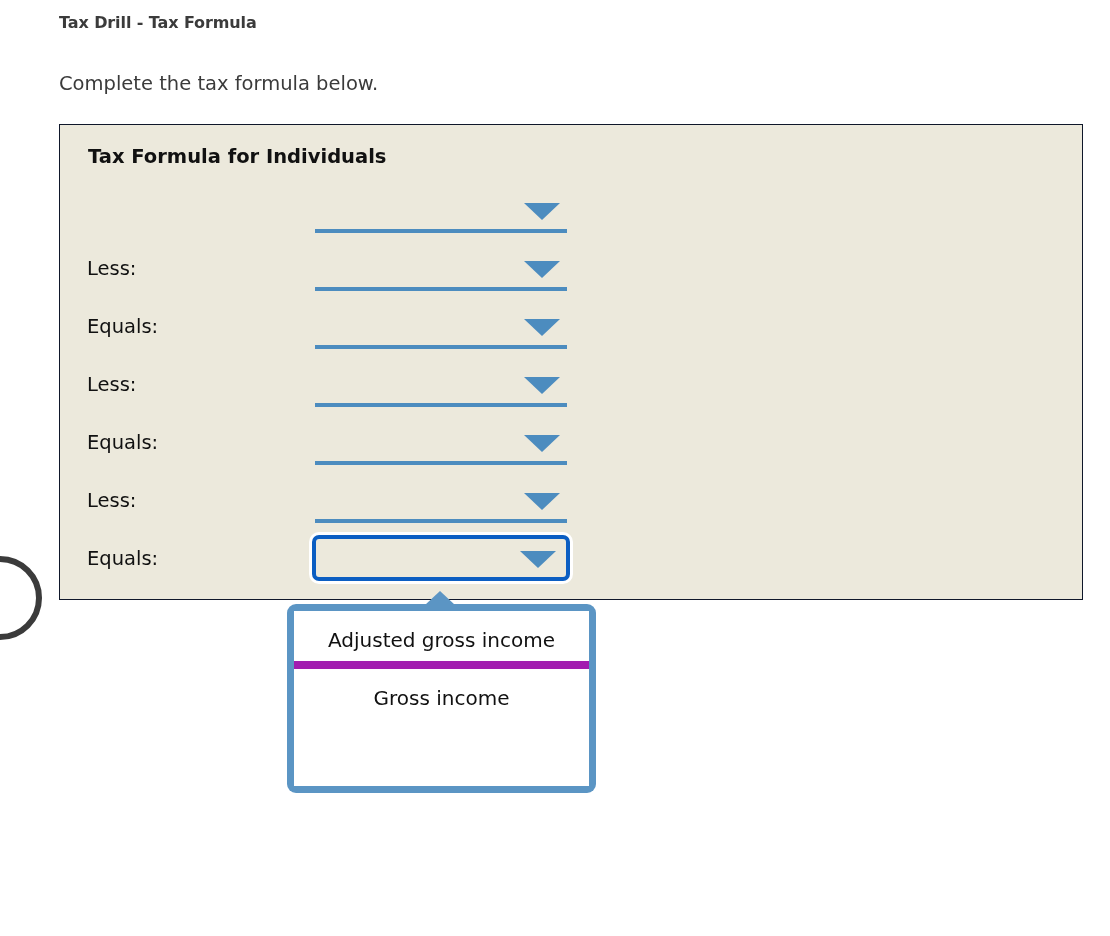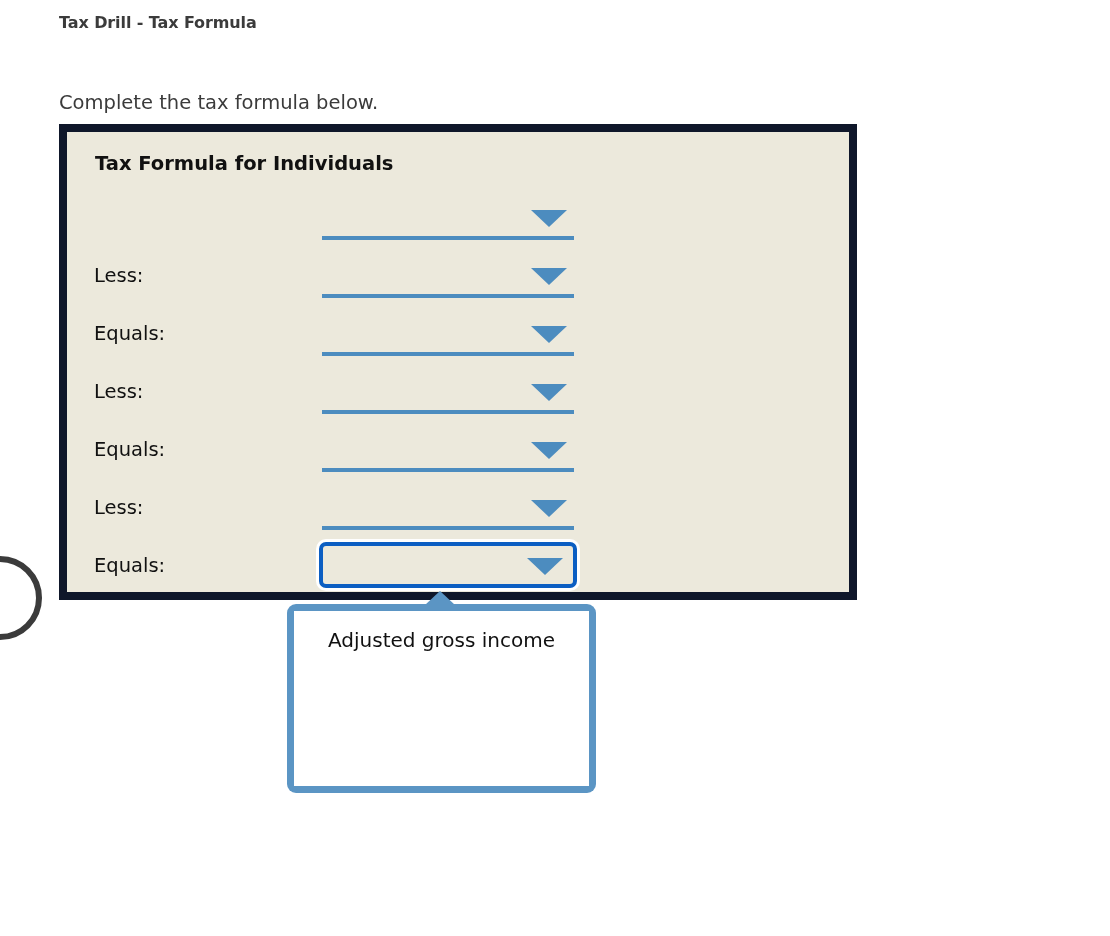--- a/index.html
+++ b/index.html
@@ -24,21 +24,21 @@
     top: 13px;
     font-size: 16px;
     font-weight: bold;
     color: #3b3b3b;
     letter-spacing: -0.1px;
     white-space: nowrap;
   }
   #instruction {
     position: absolute;
     left: 59px;
-    top: 91px;
+    top: 72px;
     font-size: 19.5px;
     font-weight: normal;
     color: #3b3b3b;
     white-space: nowrap;
   }
 
   
   #left-arc {
     position: absolute;
     left: -42px;
@@ -48,24 +48,24 @@
     border: 6px solid #3b3b3b;
     border-radius: 50%;
     box-sizing: border-box;
   }
 
   
   #formula-panel {
     position: absolute;
     left: 59px;
     top: 124px;
-    width: 798px;
+    width: 1024px;
     height: 476px;
     background: #ece9dc;
-    border: 8px solid #0f172a;
+    border: 1px solid #0f172a;
     box-sizing: border-box;
   }
   #panel-heading {
     position: absolute;
     left: 28px;
     top: 20px;
     font-size: 19.5px;
     font-weight: bold;
     color: #111111;
     white-space: nowrap;
@@ -249,14 +249,15 @@
       </div>
     </div>
   </div>
 </div>
 
 <div id="popup-arrow"></div>
 
 <div id="dropdown-popup">
   <div id="popup-list">
     <div class="popup-option">Adjusted gross income</div>
+    <div class="popup-option">Gross income</div>
   </div>
 </div>
 
 </body></html>

